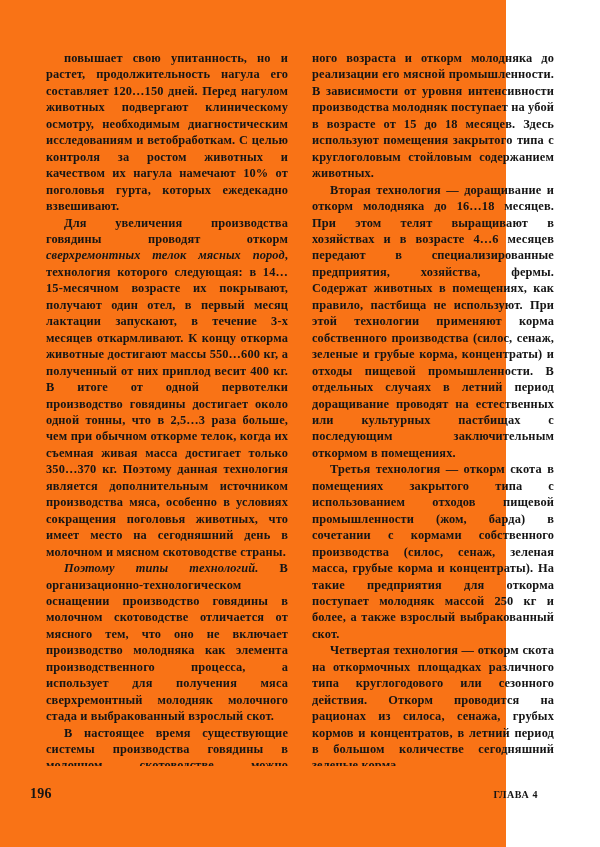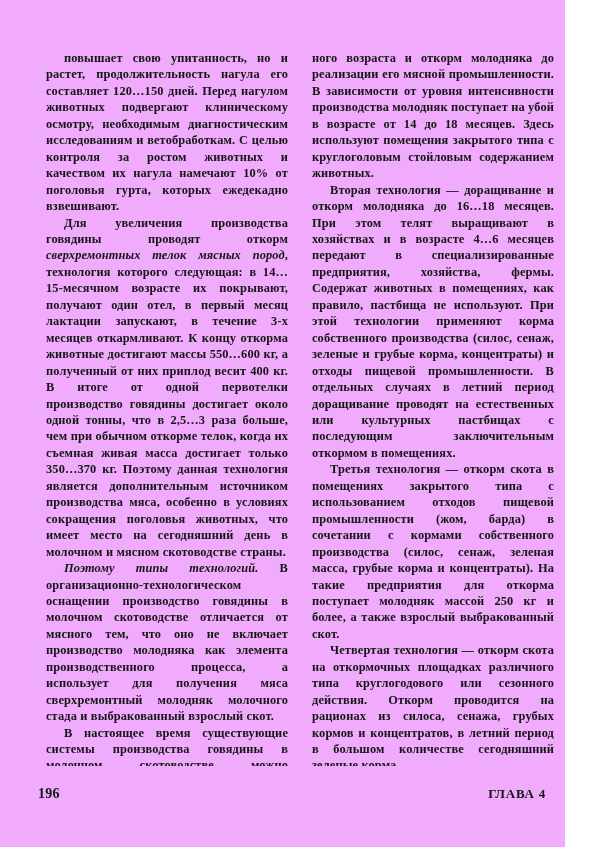--- a/index.html
+++ b/index.html
@@ -9,23 +9,23 @@
   }
   body {
     width: 600px;
     height: 847px;
     overflow: hidden;
     font-family: "Liberation Serif", "DejaVu Serif", serif;
     color: #151515;
   }
   .page {
     position: relative;
-    width: 565px;
+    width: 506px;
     height: 847px;
-    background: #f0abfc;
+    background: #f97316;
   }
   .content {
     position: absolute;
     left: 46px;
     top: 50px;
     width: 508px;
     height: 716px;
     display: flex;
     flex-direction: row;
     justify-content: space-between;
@@ -48,35 +48,35 @@
     font-weight: 600;
     -webkit-font-smoothing: none;
   }
   .para.noindent {
     text-indent: 0;
   }
   .para i {
   }
   .footer {
     position: absolute;
-    left: 38px;
+    left: 30px;
     top: 786px;
     width: 508px;
     display: flex;
     flex-direction: row;
     justify-content: space-between;
     align-items: baseline;
   }
   .page-number {
     font-size: 14px;
     font-weight: 700;
     letter-spacing: 0.02em;
   }
   .chapter-label {
-    font-size: 13px;
+    font-size: 10px;
     font-weight: 700;
     letter-spacing: 0.06em;
   }
   
   .scan {
     position: absolute;
     inset: 0;
     pointer-events: none;
     background: rgba(255,255,255,0);
   }
@@ -93,21 +93,21 @@
 
       <p class="para"><span>Для увеличения производства говядины проводят откорм </span><i>сверхремонтных телок мясных пород</i><span>, технология которого следующая: в 14…15-месячном возрасте их покрывают, получают один отел, в первый месяц лактации запускают, в течение 3-х месяцев откармливают. К концу откорма животные достигают массы 550…600 кг, а полученный от них приплод весит 400 кг. В итоге от одной первотелки производство говядины достигает около одной тонны, что в 2,5…3 раза больше, чем при обычном откорме телок, когда их съемная живая масса достигает только 350…370 кг. Поэтому данная технология является дополнительным источником производства мяса, особенно в условиях сокращения поголовья животных, что имеет место на сегодняшний день в молочном и мясном скотоводстве страны.</span></p>
 
       <p class="para"><i>Поэтому типы технологий.</i><span> В организационно-технологическом оснащении производство говядины в молочном скотоводстве отличается от мясного тем, что оно не включает производство молодняка как элемента производственного процесса, а использует для получения мяса сверхремонтный молодняк молочного стада и выбракованный взрослый скот.</span></p>
 
       <p class="para">В настоящее время существующие системы производства говядины в молочном скотоводстве можно объединить в пять технологий.</p>
 
     </div>
 
     <div class="column">
-      <p class="para noindent">ного возраста и откорм молодняка до реализации его мясной промышленности. В зависимости от уровня интенсивности производства молодняк поступает на убой в возрасте от 14 до 18 месяцев. Здесь используют помещения закрытого типа с круглоголовым стойловым содержанием животных.</p>
+      <p class="para noindent">ного возраста и откорм молодняка до реализации его мясной промышленности. В зависимости от уровня интенсивности производства молодняк поступает на убой в возрасте от 15 до 18 месяцев. Здесь используют помещения закрытого типа с круглоголовым стойловым содержанием животных.</p>
 
       <p class="para">Вторая технология — доращивание и откорм молодняка до 16…18 месяцев. При этом телят выращивают в хозяйствах и в возрасте 4…6 месяцев передают в специализированные предприятия, хозяйства, фермы. Содержат животных в помещениях, как правило, пастбища не используют. При этой технологии применяют корма собственного производства (силос, сенаж, зеленые и грубые корма, концентраты) и отходы пищевой промышленности. В отдельных случаях в летний период доращивание проводят на естественных или культурных пастбищах с последующим заключительным откормом в помещениях.</p>
 
       <p class="para">Третья технология — откорм скота в помещениях закрытого типа с использованием отходов пищевой промышленности (жом, барда) в сочетании с кормами собственного производства (силос, сенаж, зеленая масса, грубые корма и концентраты). На такие предприятия для откорма поступает молодняк массой 250 кг и более, а также взрослый выбракованный скот.</p>
 
       <p class="para">Четвертая технология — откорм скота на откормочных площадках различного типа круглогодового или сезонного действия. Откорм проводится на рационах из силоса, сенажа, грубых кормов и концентратов, в летний период в большом количестве сегодняшний зеленые корма.</p>
 
     </div>
 
   </div>

